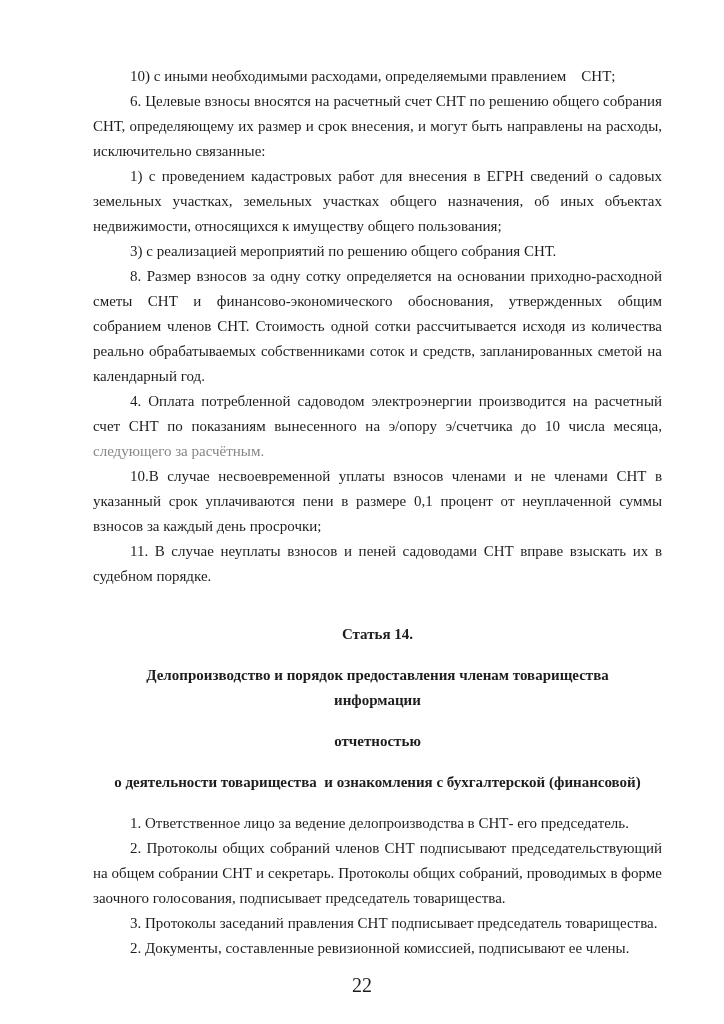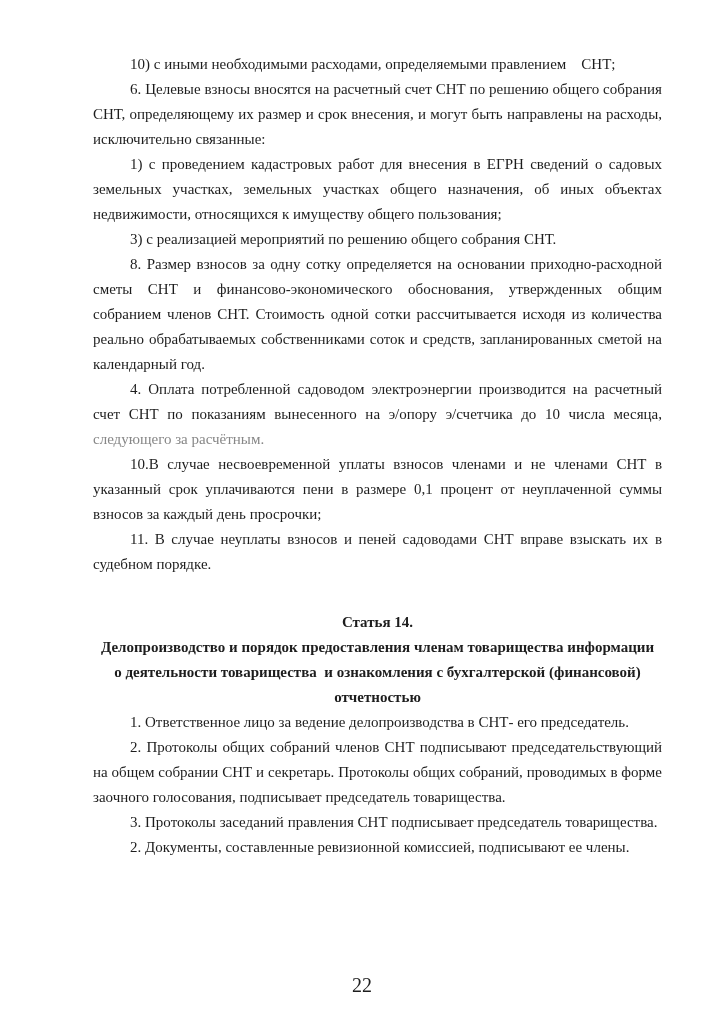--- a/index.html
+++ b/index.html
@@ -15,40 +15,40 @@
     font-family: "Liberation Serif", "DejaVu Serif", serif;
     color: var(--text-color, #1d1d1d);
   }
   .page {
     position: absolute;
     inset: 0;
     background: #ffffff;
   }
   .content {
     position: absolute;
-    top: 52px;
+    top: 64px;
     left: 93px;
     right: 62px;
   }
   .para {
     margin: 0;
     font-size: 15px;
     line-height: 25px;
     text-align: justify;
     text-indent: 37px;
     color: var(--text-color, #1d1d1d);
   }
   .muted {
     color: var(--muted-color, #878787);
   }
   .article-heading {
     margin-top: 33px;
   }
   .h-line {
-    margin: 0;
+    margin: 16px;
     font-size: 15px;
     line-height: 25px;
     font-weight: bold;
     text-align: center;
     text-indent: 0;
     color: var(--text-color, #1d1d1d);
   }
   .page-number {
     position: absolute;
     top: 975px;
@@ -71,22 +71,22 @@
     <p class="para">1) с проведением кадастровых работ для внесения в ЕГРН сведений о садовых земельных участках, земельных участках общего назначения, об иных объектах недвижимости, относящихся к имуществу общего пользования;</p>
     <p class="para">3) с реализацией мероприятий по решению общего собрания СНТ.</p>
     <p class="para">8. Размер взносов за одну сотку определяется на основании приходно-расходной сметы СНТ и финансово-экономического обоснования, утвержденных общим собранием членов СНТ. Стоимость одной сотки рассчитывается исходя из количества реально обрабатываемых собственниками соток и средств, запланированных сметой на календарный год.</p>
     <p class="para"><span>4. Оплата потребленной садоводом электроэнергии производится на расчетный счет СНТ по показаниям вынесенного на э/опору э/счетчика до 10 числа месяца, </span><span class="muted">следующего за расчётным.</span></p>
     <p class="para">10.В случае несвоевременной уплаты взносов членами и не членами СНТ в указанный срок уплачиваются пени в размере 0,1 процент от неуплаченной суммы взносов за каждый день просрочки;</p>
     <p class="para">11. В случае неуплаты взносов и пеней садоводами СНТ вправе взыскать их в судебном порядке.</p>
 
     <div class="article-heading">
       <p class="h-line">Статья 14.</p>
       <p class="h-line">Делопроизводство и порядок предоставления членам товарищества информации</p>
+      <p class="h-line">отчетностью</p>
       <p class="h-line">о деятельности товарищества&nbsp; и ознакомления с бухгалтерской (финансовой)</p>
-      <p class="h-line">отчетностью</p>
     </div>
 
     <p class="para">1. Ответственное лицо за ведение делопроизводства в СНТ- его председатель.</p>
     <p class="para">2. Протоколы общих собраний членов СНТ подписывают председательствующий на общем собрании СНТ и секретарь. Протоколы общих собраний, проводимых в форме заочного голосования, подписывает председатель товарищества.</p>
     <p class="para">3. Протоколы заседаний правления СНТ подписывает председатель товарищества.</p>
     <p class="para">2. Документы, составленные ревизионной комиссией, подписывают ее члены.</p>
 
   </section>
 
   <footer class="page-number">22</footer>

